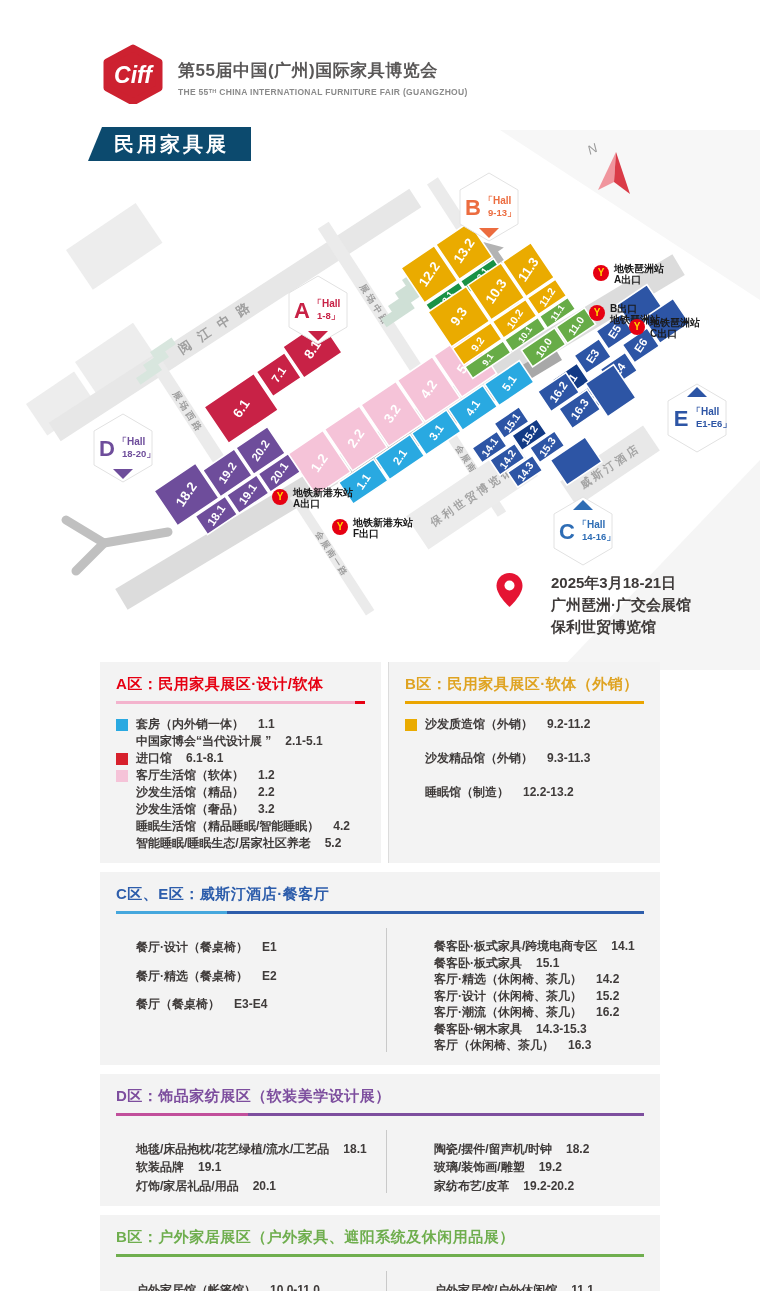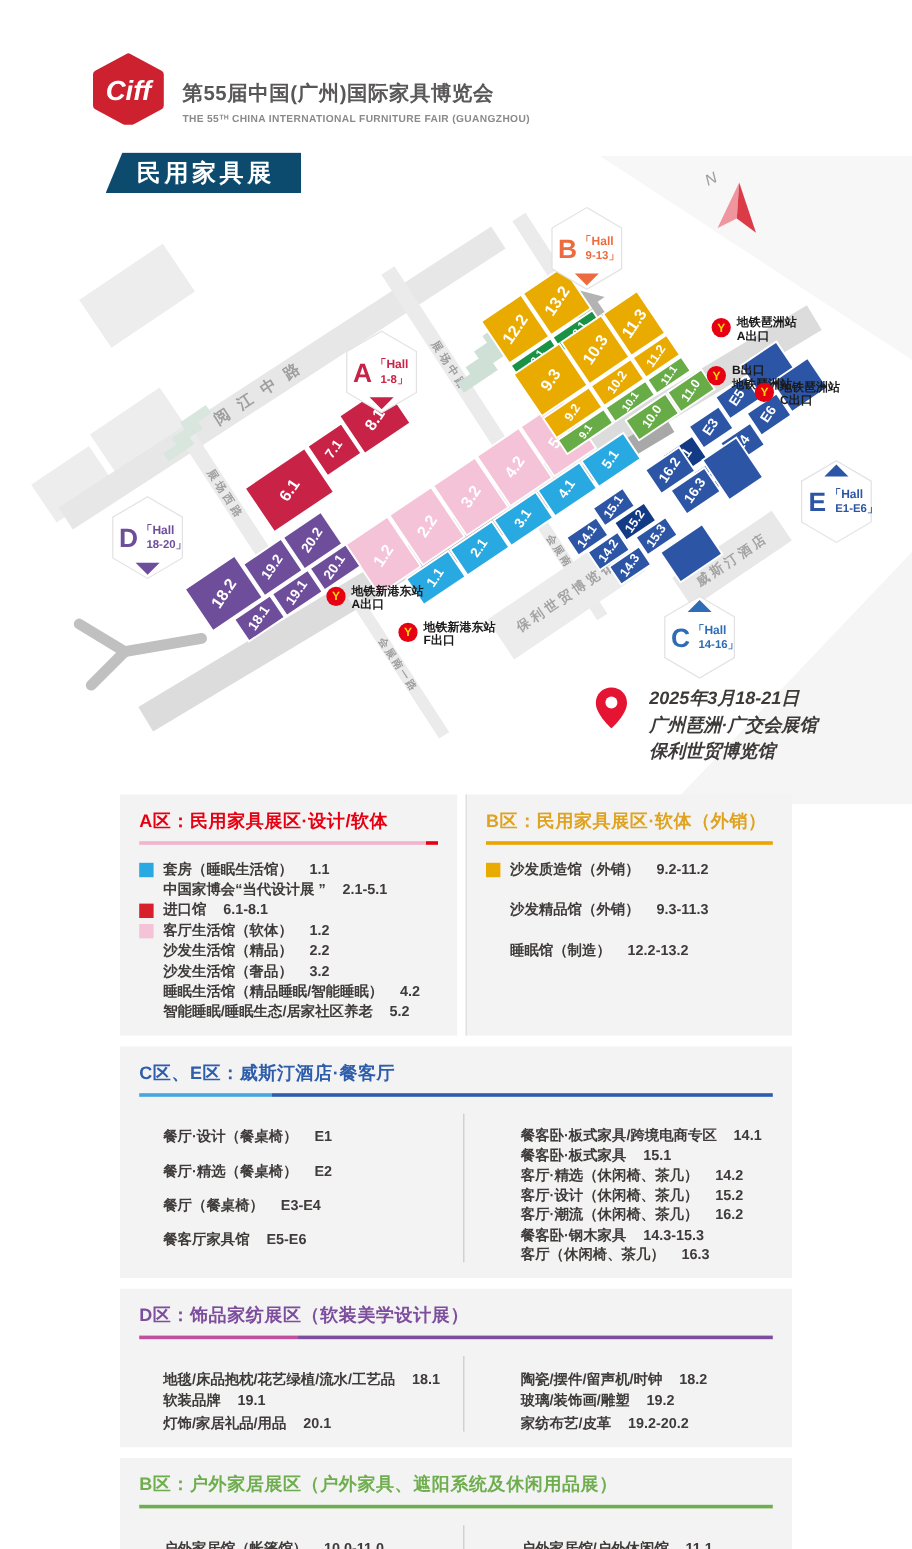--- a/index.html
+++ b/index.html
@@ -1,31 +1,31 @@
 <!DOCTYPE html>
 <html><head>
 <meta charset="utf-8">
 <style>
   html,body{margin:0;padding:0;}
   body{width:760px;height:1291px;background:#fff;position:relative;overflow:hidden;
        font-family:"Liberation Sans","DejaVu Sans",sans-serif;color:#3f3b3a;}
   .page{position:absolute;inset:0;}
   
-  .header{position:absolute;left:76px;top:44px;display:flex;align-items:flex-end;}
+  .header{position:absolute;left:102px;top:44px;display:flex;align-items:center;}
   .htxt{margin-left:14px;padding-top:8px;}
   .htitle{font-size:17px;font-weight:700;color:#595757;letter-spacing:.5px;}
   .hsub{font-size:8.5px;color:#8a8a8a;margin-top:5px;font-weight:700;letter-spacing:.3px;}
   .banner{position:absolute;left:88px;top:127px;height:34px;background:#0c4a6e;
           clip-path:polygon(14px 0,100% 0,100% 100%,0 100%);
           display:flex;align-items:center;padding:0 22px 0 26px;}
   .banner span{color:#fff;font-size:20px;font-weight:700;letter-spacing:3px;}
   #map{position:absolute;left:0;top:130px;}
   
   .venue{position:absolute;left:496px;top:572px;display:flex;}
-  .vlines{margin-left:18px;font-size:15px;font-weight:700;color:#3e3a39;line-height:22px;font-style:italic;}
+  .vlines{margin-left:28px;font-size:15px;font-weight:700;color:#3e3a39;line-height:22px;}
   
   #sections{position:absolute;left:100px;top:662px;width:560px;}
   .row{display:flex;margin-bottom:9px;}
   .panel{background:#f3f3f3;padding:13px 16px 11px;box-sizing:border-box;position:relative;}
   .p-left{width:281px;margin-right:3px;}
   .p-right{flex:1;border-left:1px solid #dcdcdc;margin-left:4px;}
   .full{width:560px;margin-bottom:9px;}
   .sec-title{font-size:15px;font-weight:700;letter-spacing:.5px;}
   .underline{height:3px;margin-top:7px;}
   .panel ul{list-style:none;margin:12px 0 0;padding:0;}
@@ -313,21 +313,21 @@
   </div>
 
   <div id="sections">
       <div class="row">
         <div class="panel p-left">
           <div class="sec-title" style="color: rgb(230, 0, 18);">A区：民用家具展区·设计/软体</div>
           <div class="underline" style="background: linear-gradient(90deg, rgb(243, 179, 205) 0px, rgb(243, 179, 205) 96%, rgb(230, 0, 18) 96%, rgb(230, 0, 18) 100%);"></div>
           <ul>
             <li>
               <span class="sw" style="background: rgb(41, 169, 225);"></span>
-              <span class="lbl">套房（睡眠生活馆）</span>
+              <span class="lbl">套房（内外销一体）</span>
               <span class="code">1.1</span>
             </li>
             <li class="nosw">
               <span class="lbl">中国家博会“当代设计展 ”</span>
               <span class="code">2.1-5.1</span>
             </li>
             <li>
               <span class="sw" style="background: rgb(215, 32, 44);"></span>
               <span class="lbl">进口馆</span>
               <span class="code">6.1-8.1</span>
@@ -385,24 +385,20 @@
               <span class="code">E1</span>
             </li>
             <li class="nosw">
               <span class="lbl">餐厅·精选（餐桌椅）</span>
               <span class="code">E2</span>
             </li>
             <li class="nosw">
               <span class="lbl">餐厅（餐桌椅）</span>
               <span class="code">E3-E4</span>
             </li>
-            <li class="nosw">
-              <span class="lbl">餐客厅家具馆</span>
-              <span class="code">E5-E6</span>
-            </li>
           </ul>
           <div class="vdiv"></div>
           <ul class="col r">
             <li class="nosw">
               <span class="lbl">餐客卧·板式家具/跨境电商专区</span>
               <span class="code">14.1</span>
             </li>
             <li class="nosw">
               <span class="lbl">餐客卧·板式家具</span>
               <span class="code">15.1</span>

